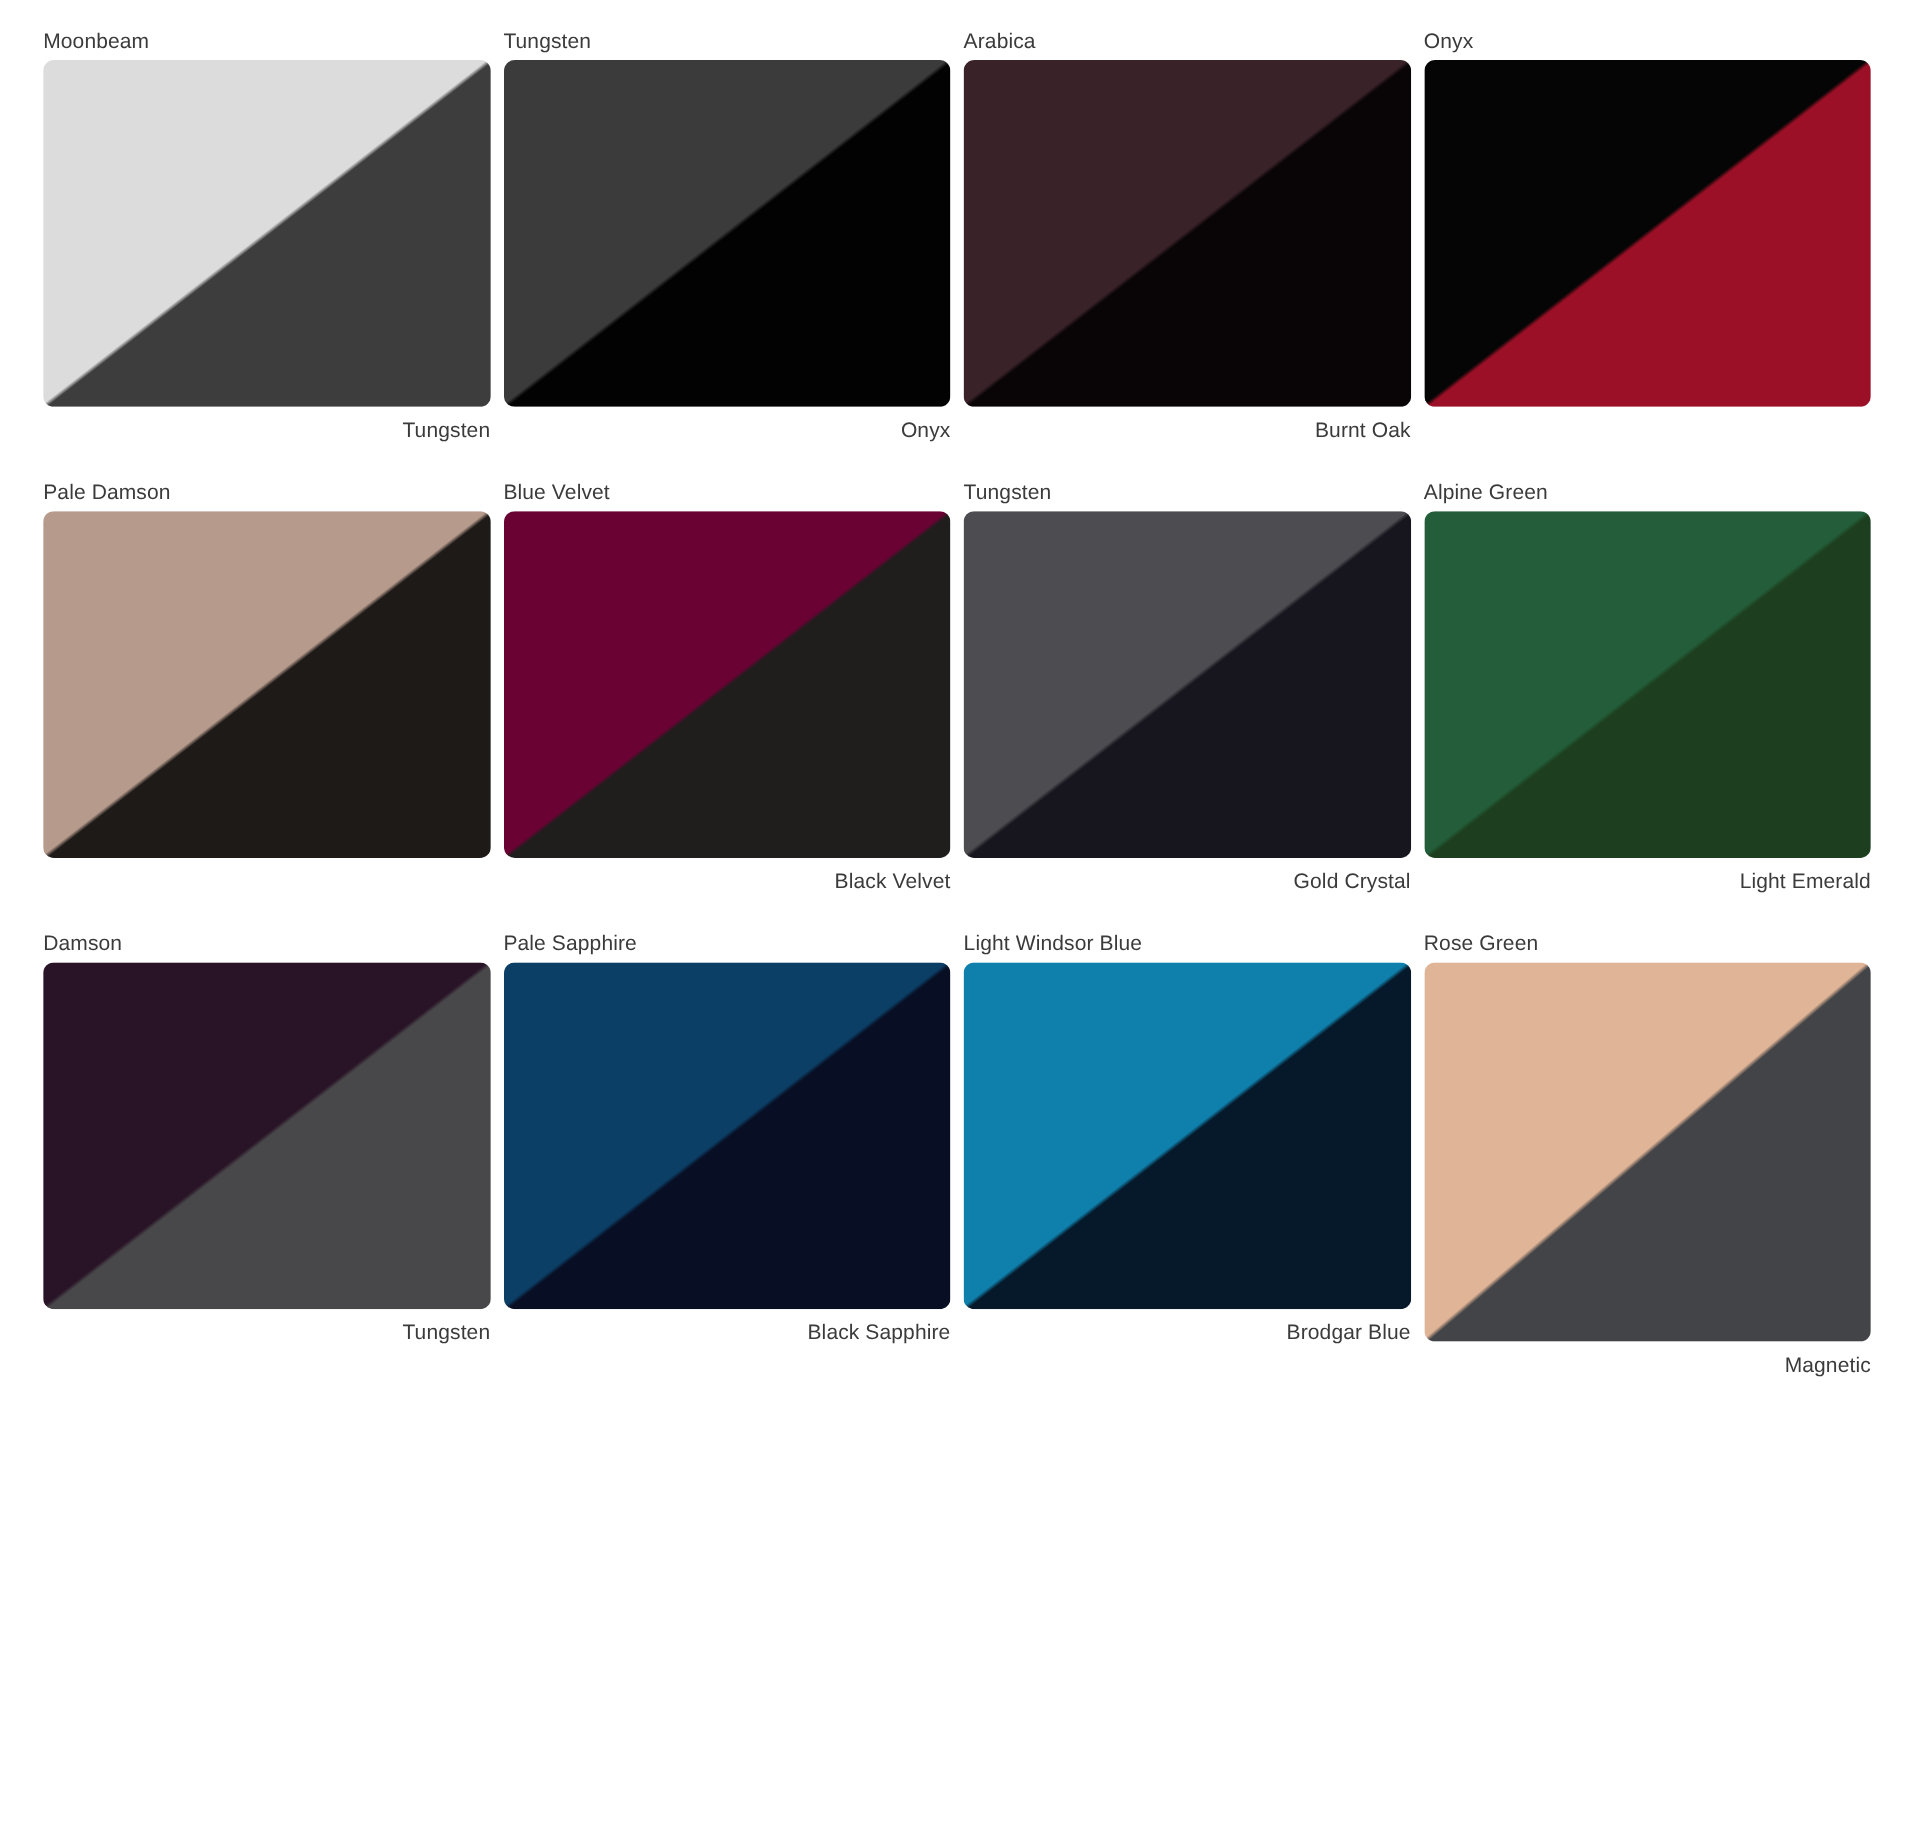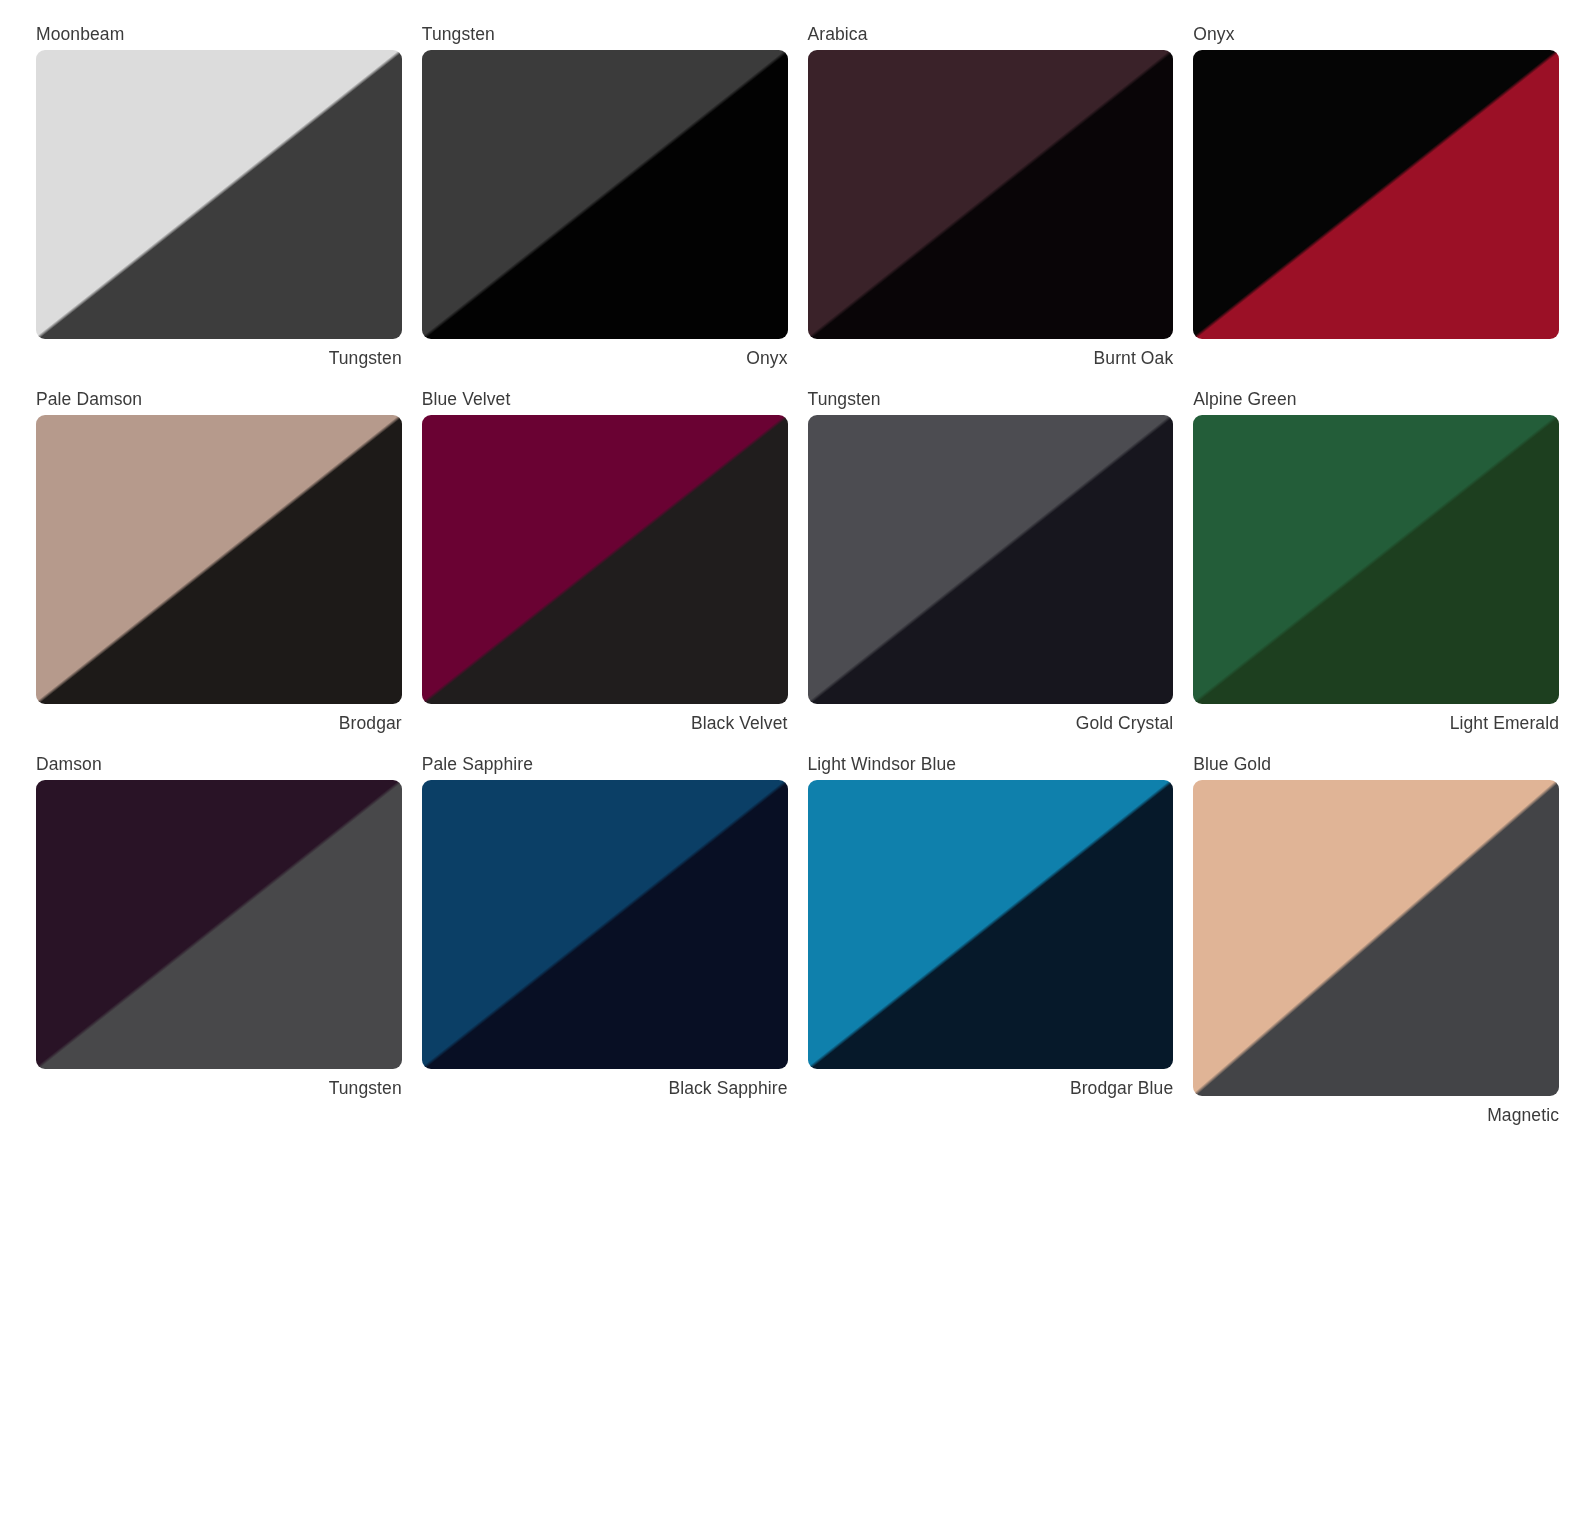--- a/index.html
+++ b/index.html
@@ -16,20 +16,21 @@
     overflow: hidden;
   }
 
   .swatch-grid {
     display: grid;
     grid-template-columns: repeat(4, 1fr);
     column-gap: 20px;
     row-gap: 0px;
     padding: 24px 36px 0 36px;
     width: 1595px;
+    gap: 11px;
   }
 
   .swatch-cell {
     display: flex;
     flex-direction: column;
     padding-bottom: 21px;
   }
 
   .swatch-label-top {
     font-size: 17.5px;
@@ -98,21 +99,20 @@
       <div class="swatch-label-top">Onyx</div>
       <div class="swatch-tile">
         <div class="swatch-tile-inner" style="background: linear-gradient(to right bottom, rgb(5, 5, 5) 0px, rgb(5, 5, 5) 49.6%, rgb(155, 16, 38) 50.4%, rgb(155, 16, 38) 100%);"></div>
       </div>
     </div>
     <div class="swatch-cell">
       <div class="swatch-label-top">Pale Damson</div>
       <div class="swatch-tile">
         <div class="swatch-tile-inner" style="background: linear-gradient(to right bottom, rgb(182, 154, 140) 0px, rgb(182, 154, 140) 49.6%, rgb(29, 26, 24) 50.4%, rgb(29, 26, 24) 100%);"></div>
       </div>
-      <div class="swatch-label-bottom">Brodgar</div>
     </div>
     <div class="swatch-cell">
       <div class="swatch-label-top">Blue Velvet</div>
       <div class="swatch-tile">
         <div class="swatch-tile-inner" style="background: linear-gradient(to right bottom, rgb(106, 2, 51) 0px, rgb(106, 2, 51) 49.6%, rgb(32, 29, 29) 50.4%, rgb(32, 29, 29) 100%);"></div>
       </div>
       <div class="swatch-label-bottom">Black Velvet</div>
     </div>
     <div class="swatch-cell">
       <div class="swatch-label-top">Tungsten</div>
@@ -143,19 +143,19 @@
       <div class="swatch-label-bottom">Black Sapphire</div>
     </div>
     <div class="swatch-cell">
       <div class="swatch-label-top">Light Windsor Blue</div>
       <div class="swatch-tile">
         <div class="swatch-tile-inner" style="background: linear-gradient(to right bottom, rgb(15, 128, 172) 0px, rgb(15, 128, 172) 49.6%, rgb(6, 25, 42) 50.4%, rgb(6, 25, 42) 100%);"></div>
       </div>
       <div class="swatch-label-bottom">Brodgar Blue</div>
     </div>
     <div class="swatch-cell tall">
-      <div class="swatch-label-top">Blue Gold</div>
+      <div class="swatch-label-top">Rose Green</div>
       <div class="swatch-tile">
         <div class="swatch-tile-inner" style="background: linear-gradient(to right bottom, rgb(224, 180, 150) 0px, rgb(224, 180, 150) 49.6%, rgb(67, 68, 71) 50.4%, rgb(67, 68, 71) 100%);"></div>
       </div>
       <div class="swatch-label-bottom">Magnetic</div>
     </div>
   </div>
 
 </body></html>

